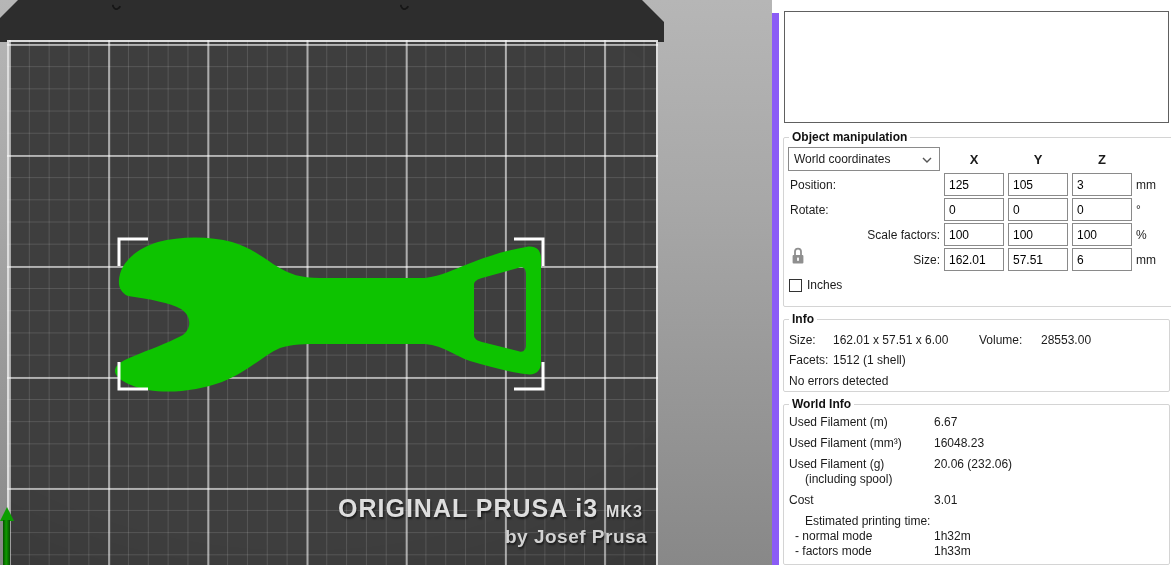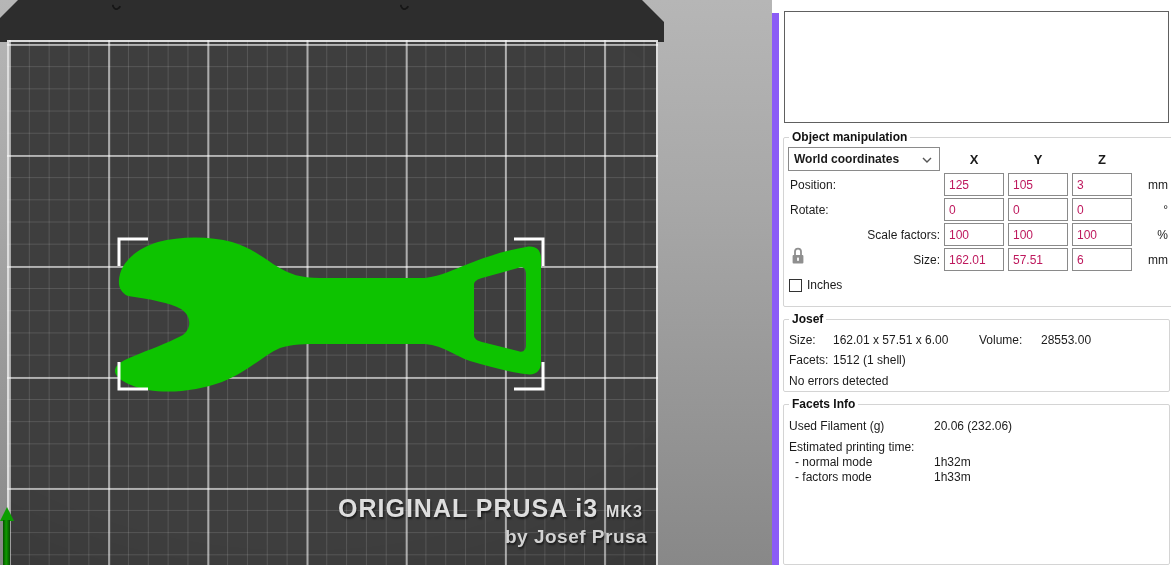--- a/index.html
+++ b/index.html
@@ -100,27 +100,27 @@
     display:grid;
     grid-template-columns:152px 60px 60px 60px 32px 20px;
     column-gap:4px; row-gap:2px; align-items:center;
     margin:1px 0 0 2px;
   }
   .om-head { font-weight:bold; text-align:center; font-size:13px; }
   .om-label { padding-left:2px; }
   .om-label.indent { padding-left:22px;text-align:right; }
   .om-input {
     width:60px; height:23px; border:1px solid #8a8a8a; background:#fff;
-    font-family:"Liberation Sans", sans-serif; font-size:12px; color:#be185d;
+    font-family:"Liberation Sans", sans-serif; font-size:12px; color:#000000;
     padding:0 0 0 4px; outline:none;
   }
-  .om-unit { font-size:12px;text-align:right; }
+  .om-unit { font-size:12px; }
   .dropdown {
     position:relative; width:152px; height:24px; border:1px solid #8a8a8a; background:#fff;
-    display:flex; align-items:center; padding-left:5px; cursor:default;font-weight:bold;
+    display:flex; align-items:center; padding-left:5px; cursor:default;
   }
   .dropdown .chev { position:absolute; right:7px; top:9px; }
   .lock-wrap { position:absolute; left:7px; top:102px; }
   .inches-row { display:flex; align-items:center; margin:7px 0 0 3px; }
   .checkbox {
     width:13px; height:13px; border:1px solid #333; background:#fff; display:inline-block;
     margin-right:5px;
   }
 
   
@@ -128,21 +128,21 @@
   .info-row .l1 { width:44px; }
   .info-row .v1 { width:126px; }
   .info-row .l2 { width:62px;margin-left:20px; }
   .info-status { margin:5px 0 0 3px; line-height:16px; }
 
   
   .sl-row { display:flex; margin:2px 0 0 3px; line-height:15px; }
   .sl-row .lbl { width:145px; }
   .sl-sub { margin:0 0 0 19px; line-height:15px; }
   .sl-gap { margin-top:6px; }
-  .sl-time-title { margin:6px 0 0 3px; line-height:15px; }
+  .sl-time-title { margin:6px 0 0 19px; line-height:15px; }
   .sl-time-row { display:flex; margin:0 0 0 9px; line-height:15px; }
   .sl-time-row .lbl { width:139px; }
 
   .bottom-bar {
     position:absolute; left:6px; right:5px; top:558px; height:12px;
     background:#cbcbcb; border-radius:3px 3px 0 0;
   }
 </style>
 </head>
 <body>
@@ -274,40 +274,53 @@
         </svg>
       </div>
 
       <div class="inches-row">
         <span class="checkbox"></span>
         <span>Inches</span>
       </div>
     </fieldset>
 
     <fieldset class="group fs-info">
-      <legend><span>Josef</span></legend>
+      <legend><span>Info</span></legend>
       <div class="info-row">
         <span class="l1">Size:</span>
         <span class="v1">162.01 x 57.51 x 6.00</span>
         <span class="l2">Volume:</span>
         <span>28553.00</span>
       </div>
       <div class="info-row">
         <span class="l1">Facets:</span>
         <span>1512 (1 shell)</span>
       </div>
       <div class="info-status">No errors detected</div>
     </fieldset>
 
     <fieldset class="group fs-sliced">
-      <legend><span>Facets Info</span></legend>
-
+      <legend><span>World Info</span></legend>
+
+      <div class="sl-row">
+        <span class="lbl">Used Filament (m)</span>
+        <span>6.67</span>
+      </div>
+      <div class="sl-row sl-gap">
+        <span class="lbl">Used Filament (mm³)</span>
+        <span>16048.23</span>
+      </div>
       <div class="sl-row sl-gap">
         <span class="lbl">Used Filament (g)</span>
         <span>20.06 (232.06)</span>
+      </div>
+      <div class="sl-sub">(including spool)</div>
+      <div class="sl-row sl-gap">
+        <span class="lbl">Cost</span>
+        <span>3.01</span>
       </div>
       <div class="sl-time-title">Estimated printing time:</div>
       <div class="sl-time-row">
         <span class="lbl">- normal mode</span>
         <span>1h32m</span>
       </div>
       <div class="sl-time-row">
         <span class="lbl">- factors mode</span>
         <span>1h33m</span>
       </div>

